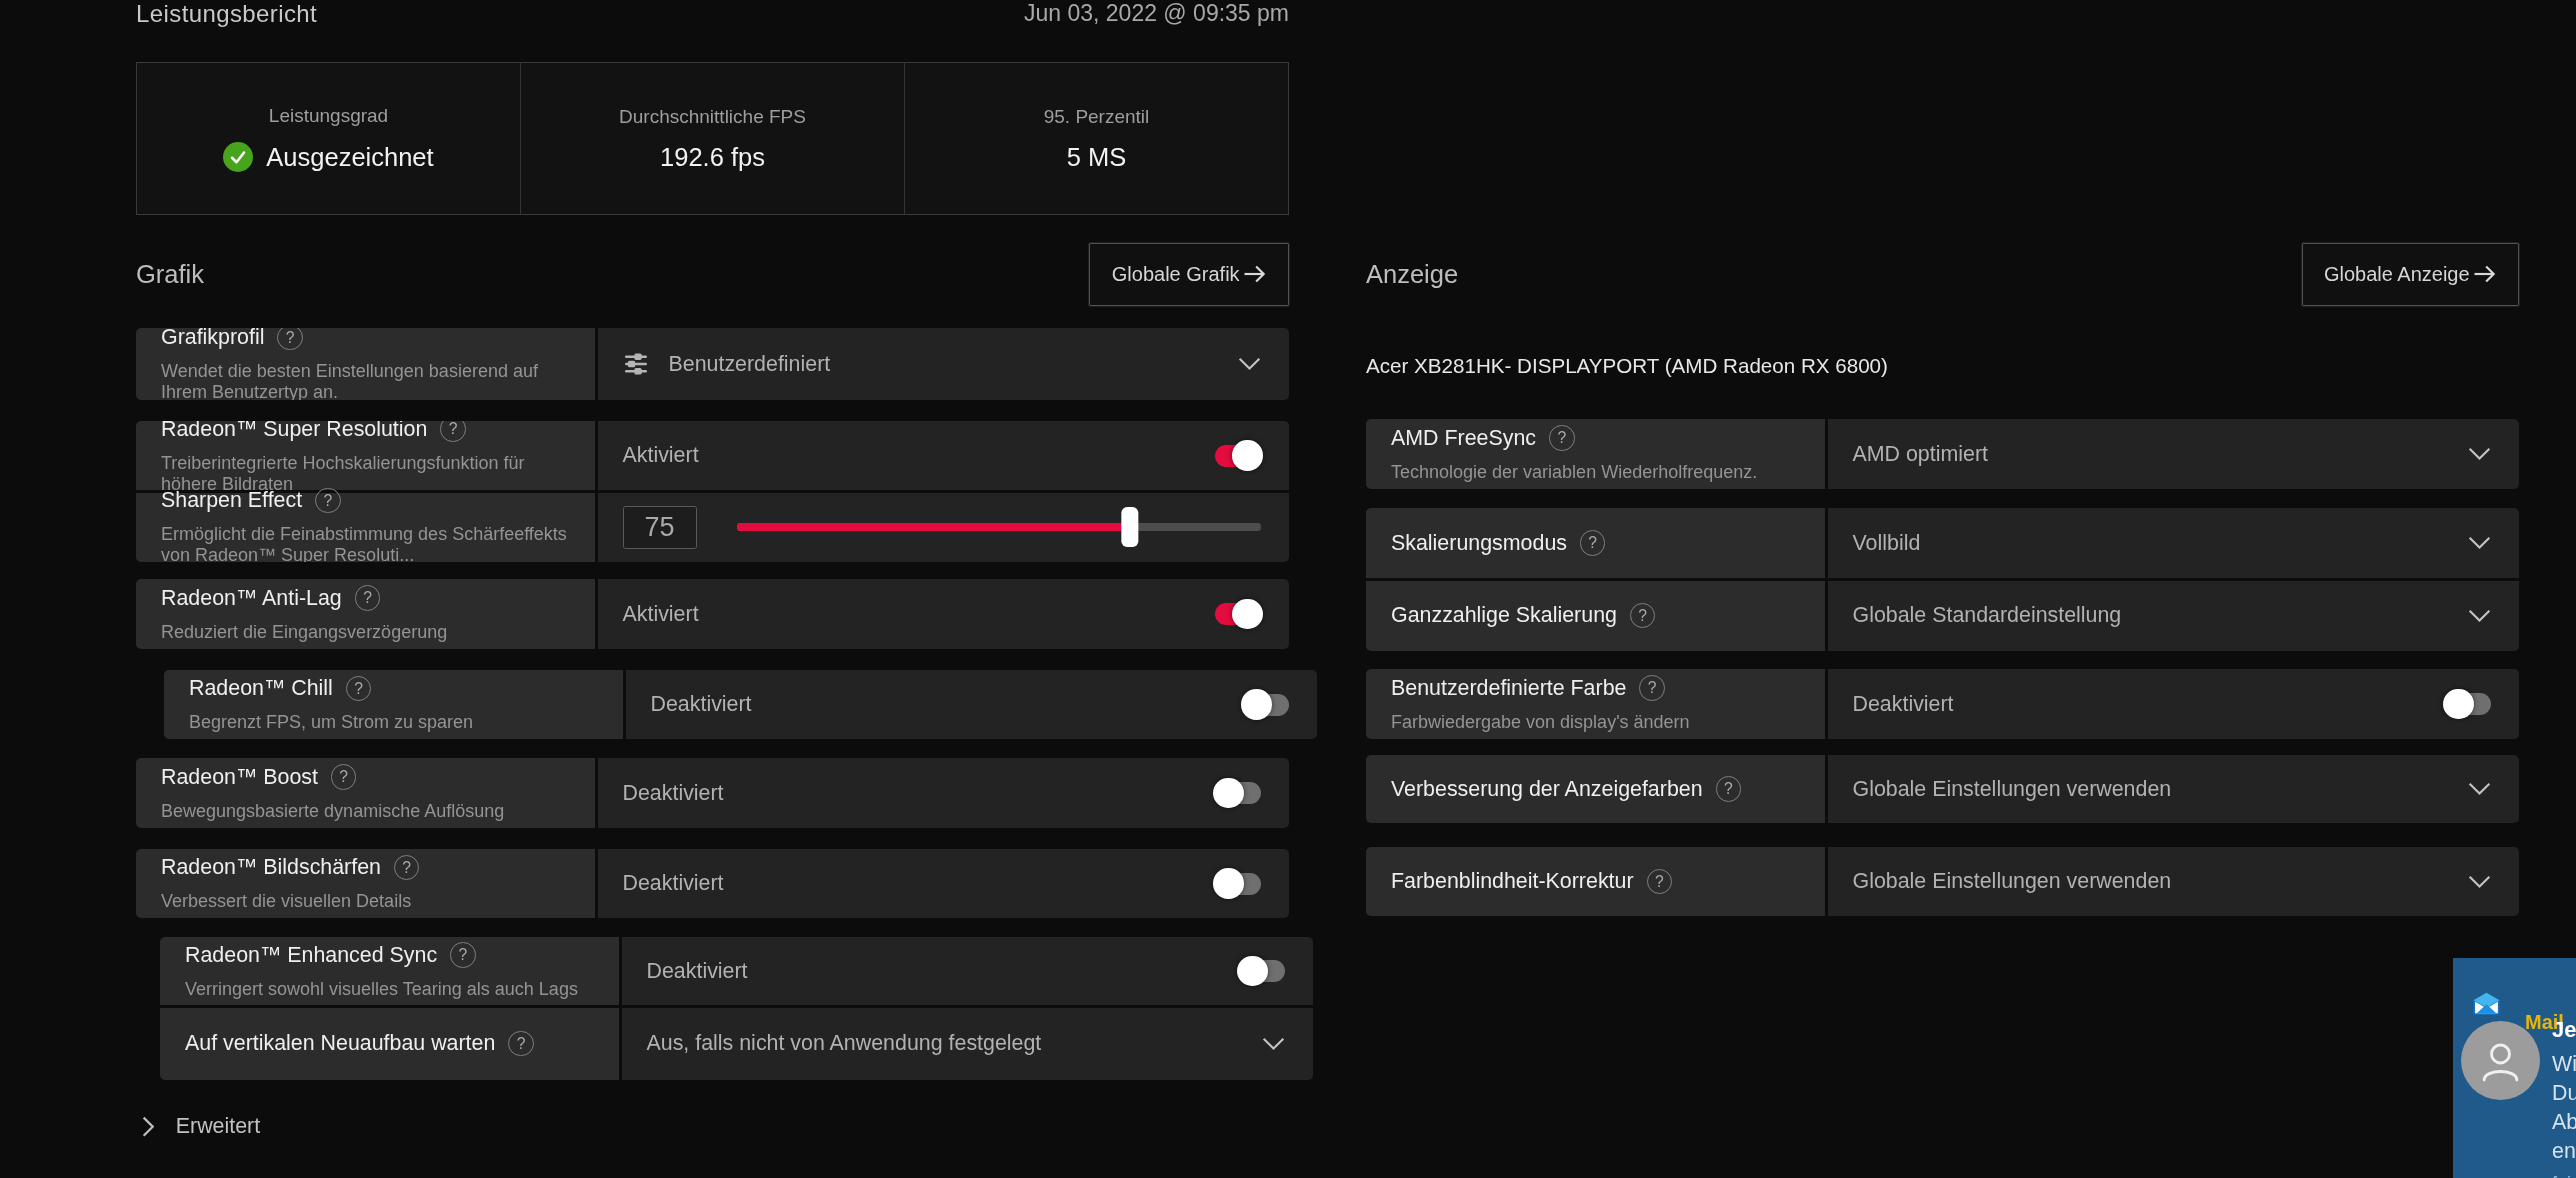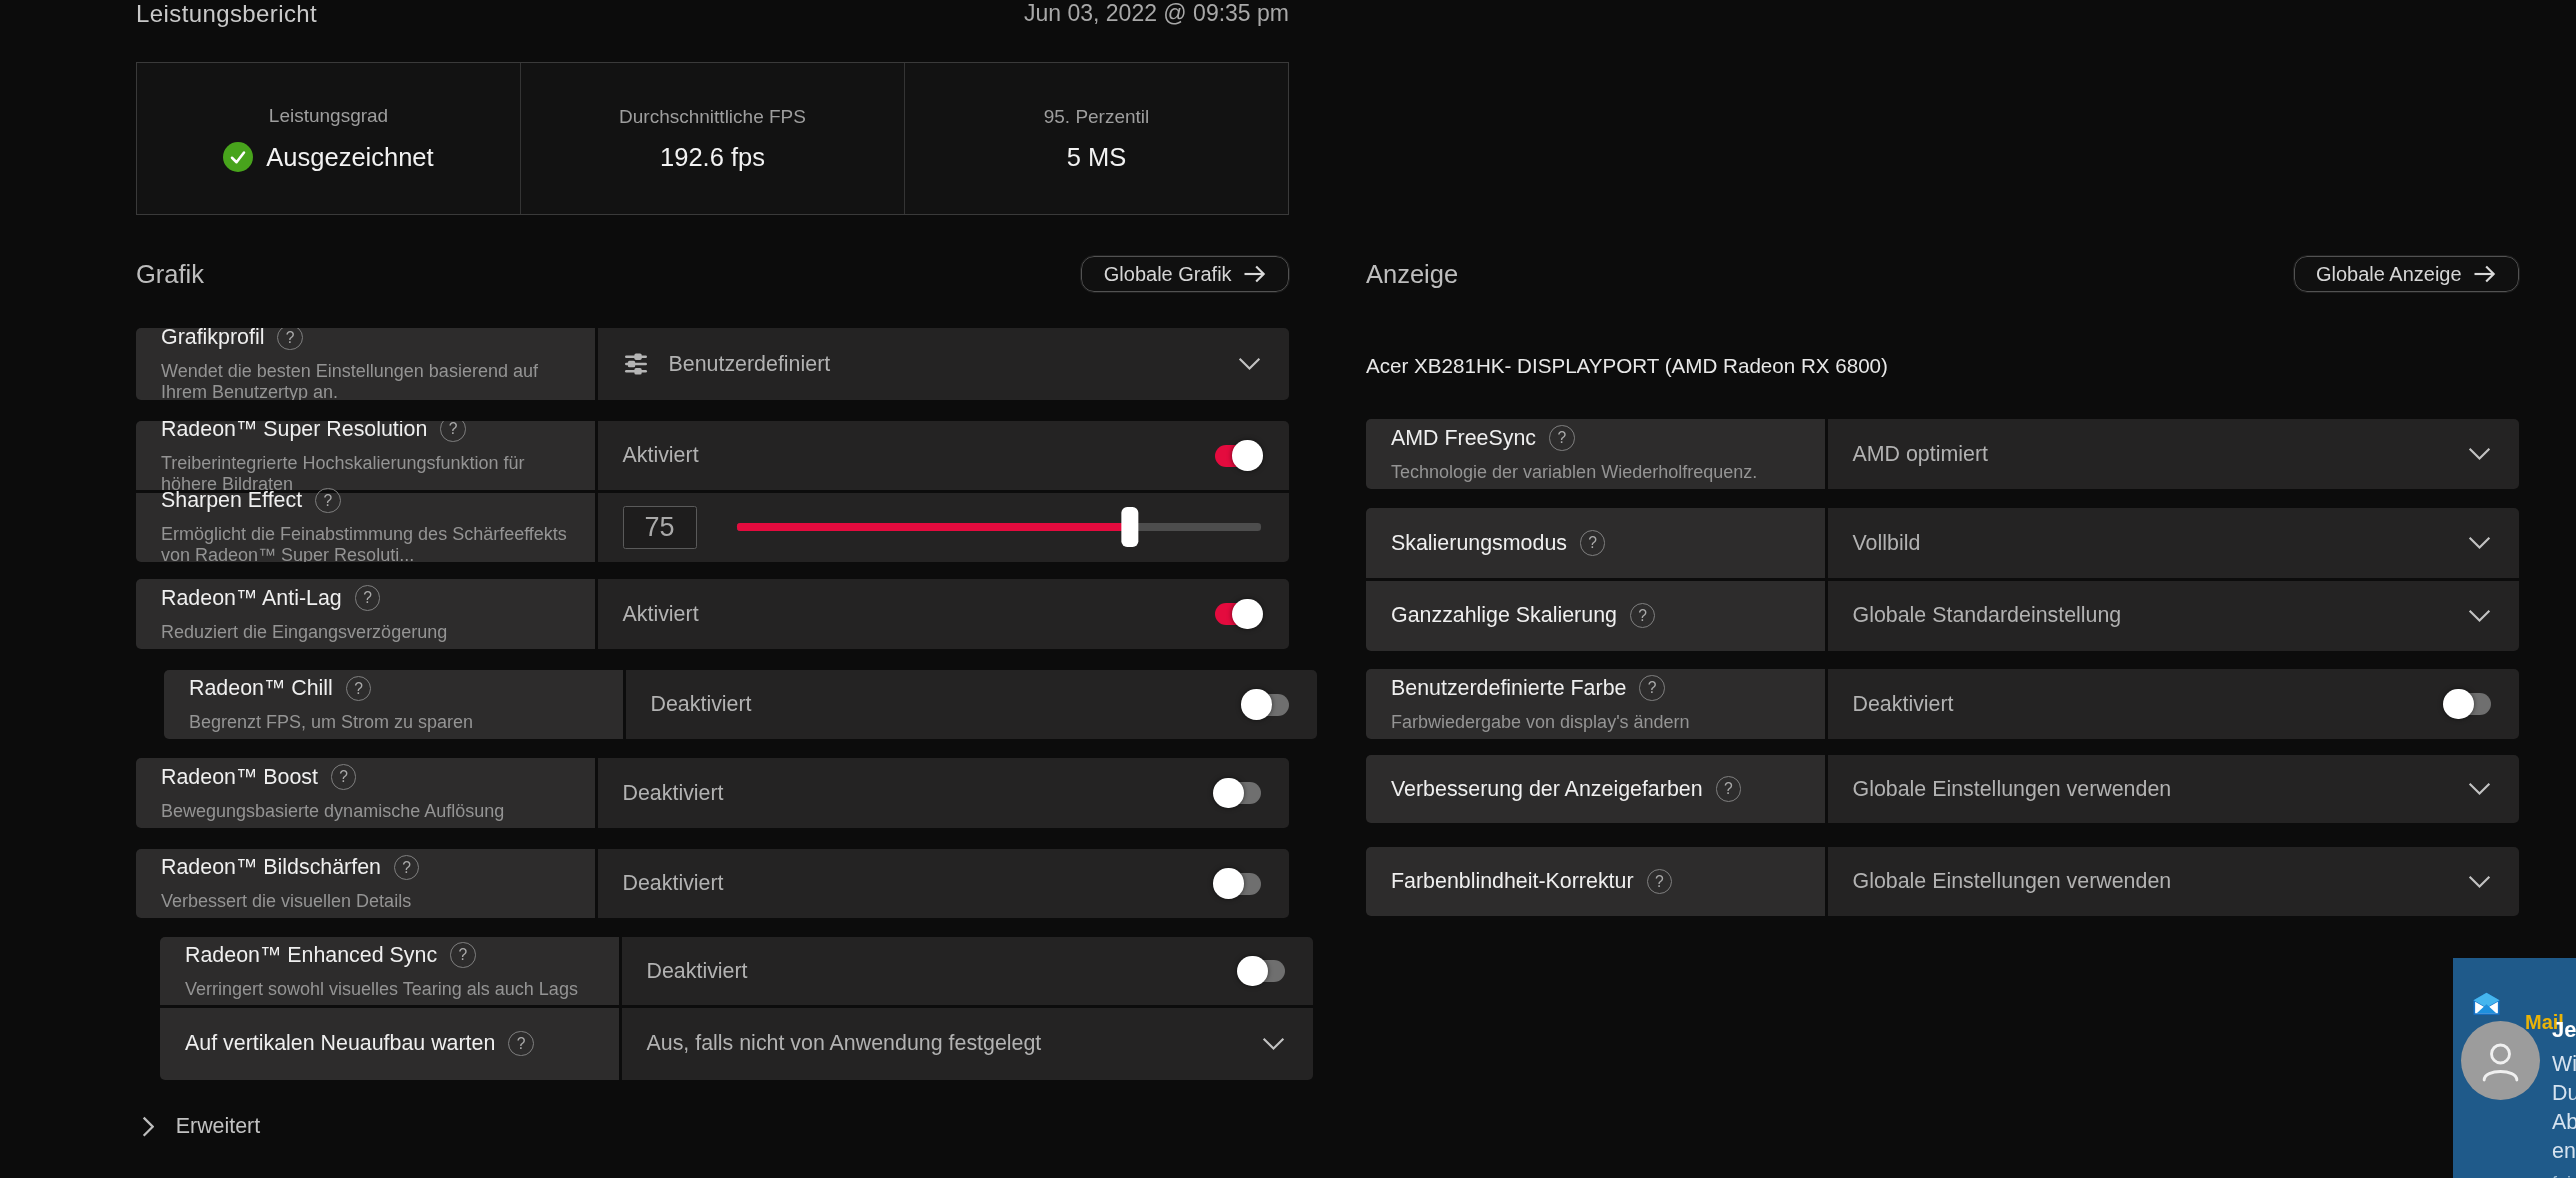--- a/index.html
+++ b/index.html
@@ -24,22 +24,22 @@
   .stat:last-child { border-right:none; }
   .stat-label { font-size:19px; color:#9e9e9e; font-weight:300; }
   .stat-value { font-size:25.5px; color:#f2f2f2; display:flex; align-items:center; gap:13px; }
   .check-badge { width:30px; height:30px; border-radius:50%; background:#48a41c;
     display:flex; align-items:center; justify-content:center; }
 
   
   .section-head { position:absolute; height:54px; width:1153px;
     display:flex; justify-content:space-between; align-items:center; }
   .section-title { font-size:25.5px; color:#bdbdbd; font-weight:300; }
-  .ghost-btn { height:36px; padding:0 21.4px; display:flex; align-items:center; gap:10px;
-    border:0.8px solid #525252; outline:0.8px solid #1e1e1e; border-radius:13px;
+  .ghost-btn { height:63px; padding:0 21.4px; display:flex; align-items:center; gap:2px;
+    border:0.8px solid #525252; outline:0.8px solid #1e1e1e; border-radius:1px;
     background:rgba(255,255,255,0.02); cursor:pointer; }
   .ghost-btn span { font-size:20px; color:#d6d6d6; font-weight:300; }
 
   
   .group { position:absolute; width:1153px; display:flex; flex-direction:column; gap:2.5px;
     background:#0c0c0c; border-radius:5px; overflow:hidden; }
   .row { display:flex; gap:2.5px; }
   .cl { width:459px; background:#2d2c2c; display:flex; flex-direction:column;
     justify-content:center; gap:10.7px; padding:0 13px 0 25px; }
   .cv { flex:1; background:#242323; display:flex; align-items:center; padding:0 28px 0 25px; }

